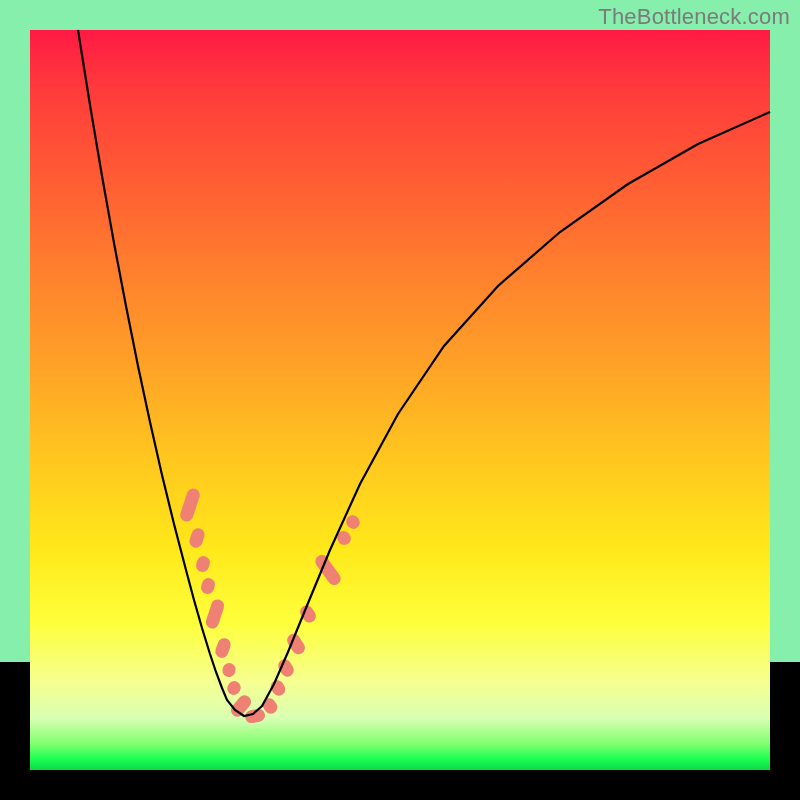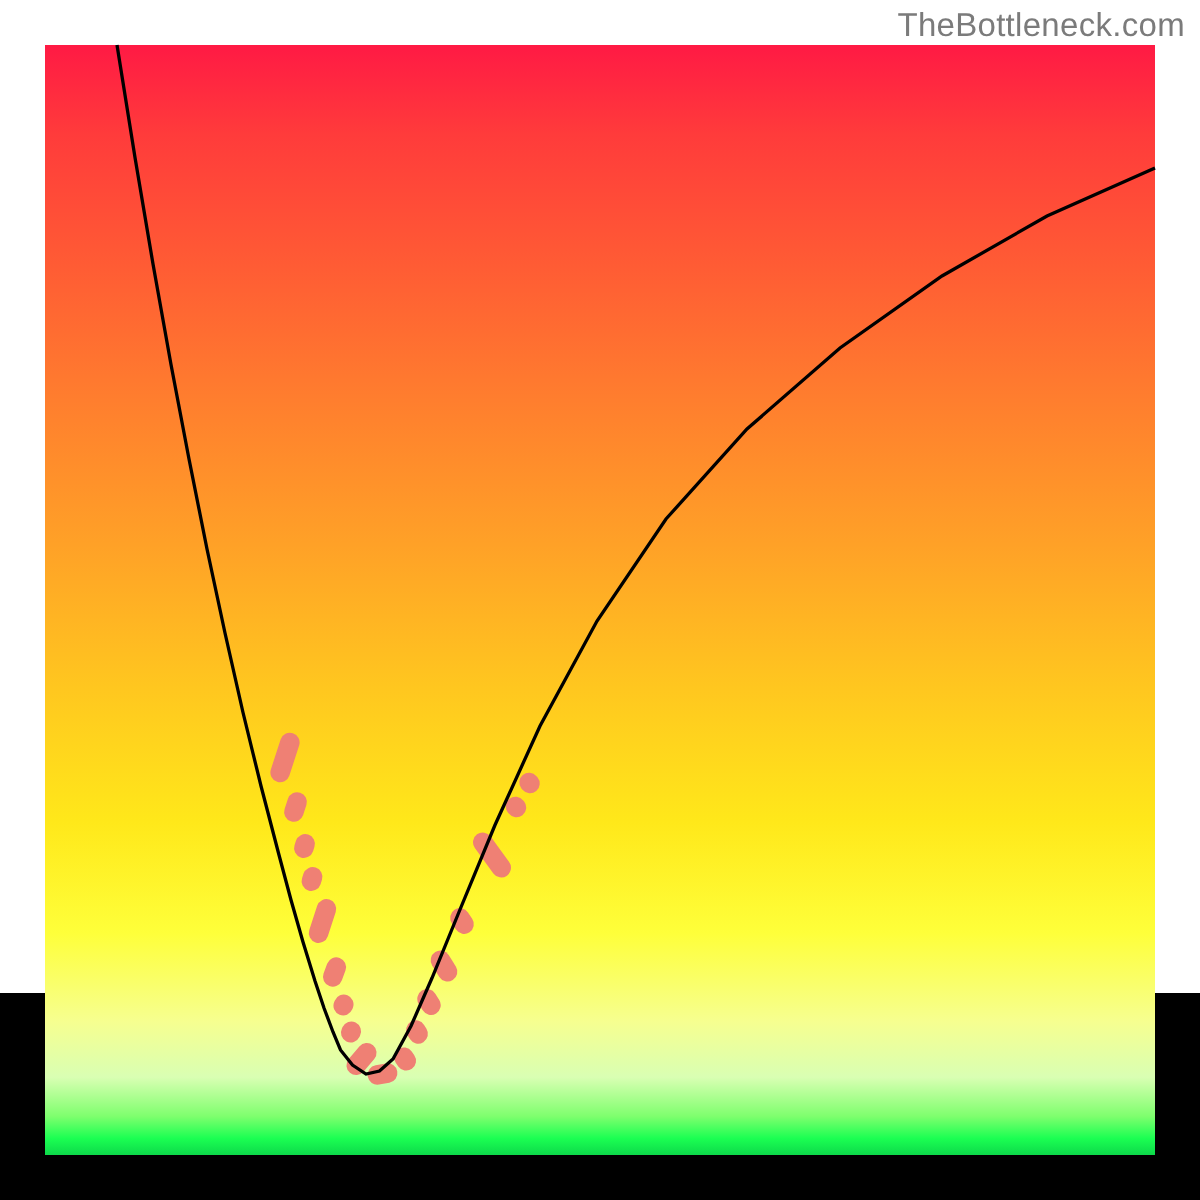--- a/index.html
+++ b/index.html
@@ -10,21 +10,21 @@
     overflow: hidden;
     background: #000;
     font-family: Arial, Helvetica, sans-serif;
   }
   .frame {
     position: absolute;
     left: 0;
     top: 0;
     width: 800px;
     height: 662px;
-    background: #ffffff;
+    background: #86efac;
   }
   .plot {
     position: absolute;
     left: 30px;
     top: 30px;
     width: 740px;
     height: 740px;
     
     background: linear-gradient(
       to bottom,

